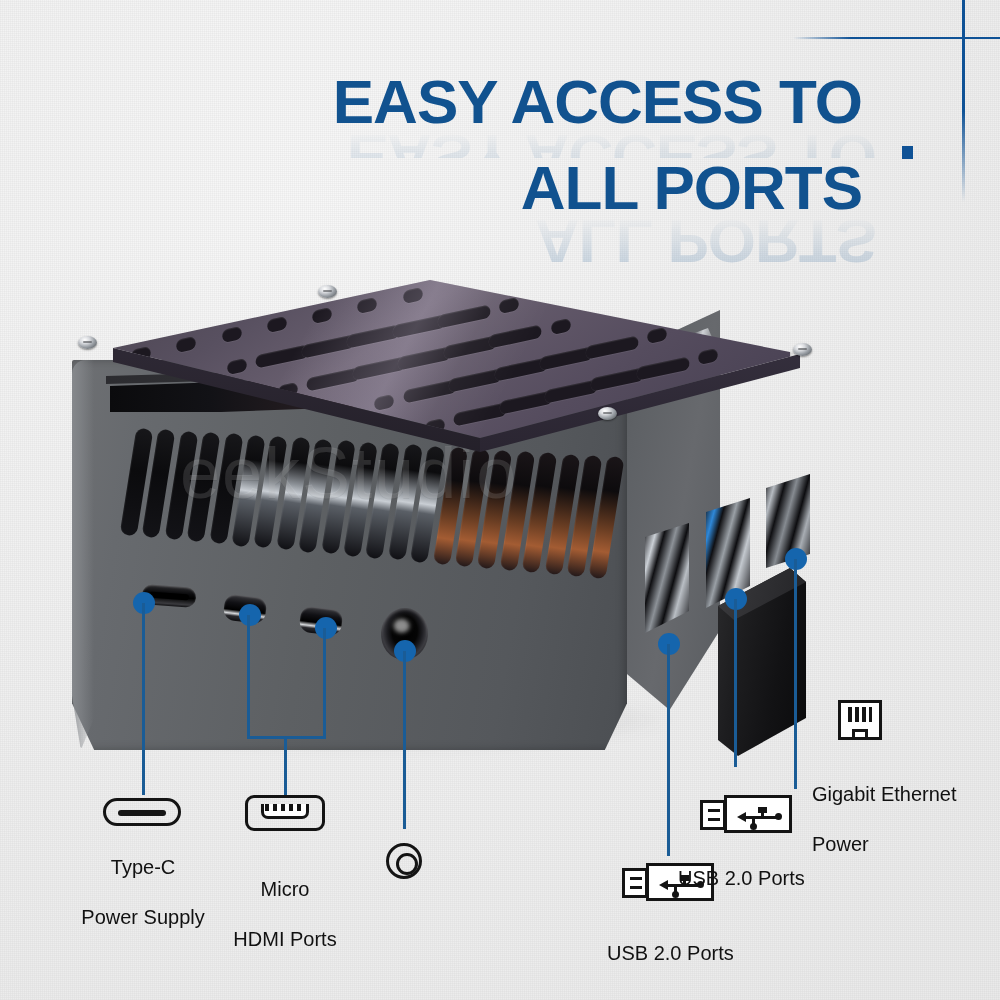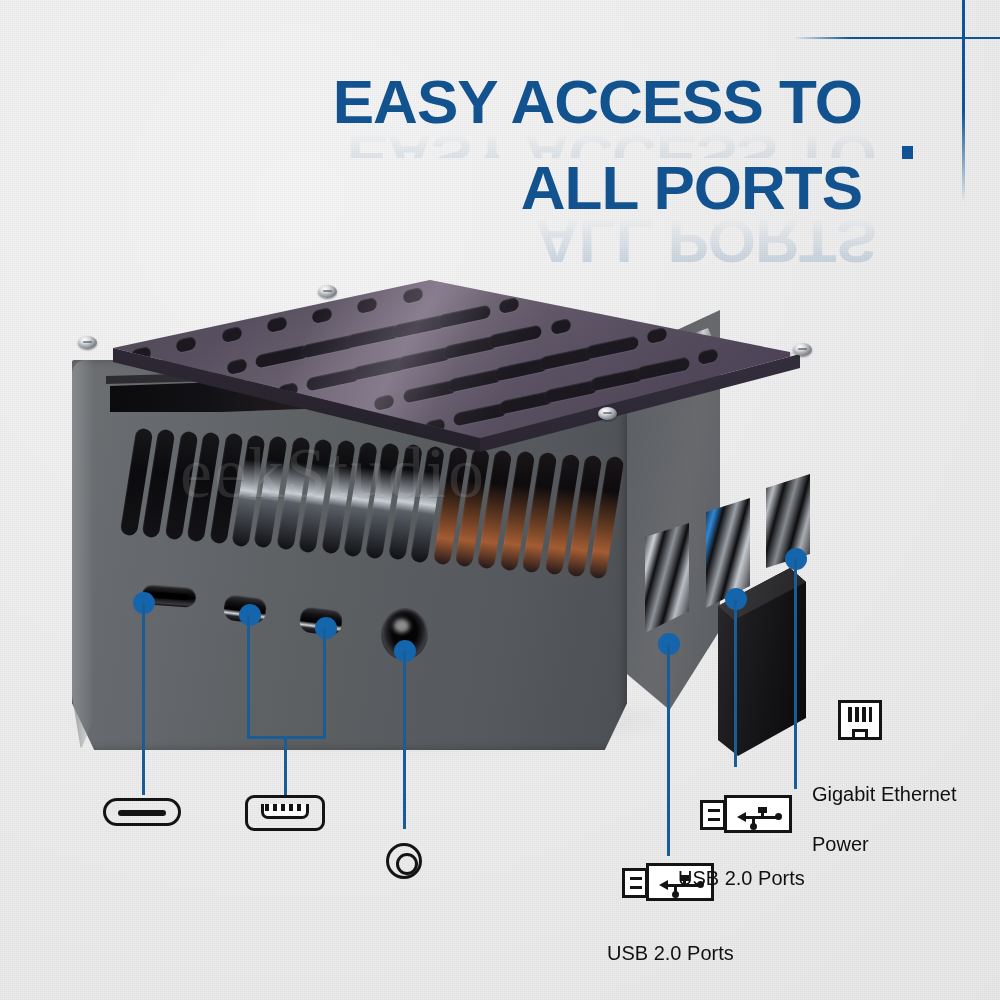--- a/index.html
+++ b/index.html
@@ -59,21 +59,21 @@
     opacity:.22;
     -webkit-mask-image:linear-gradient(to top, rgba(0,0,0,0) 10%, rgba(0,0,0,.85) 95%);
     mask-image:linear-gradient(to top, rgba(0,0,0,0) 10%, rgba(0,0,0,.85) 95%);
     margin-top:-6px;
     position:relative;
   }
   .refl-wrap{ height:26px; overflow:hidden; }
   .refl-wrap.big{ height:46px; }
 
   
-  #product{ position:absolute; left:0; top:250px; width:1000px; height:560px; z-index:2;font-family:Liberation Serif, serif; }
+  #product{ position:absolute; left:0; top:250px; width:1000px; height:560px; z-index:2; }
 
   
   #case-shadow{
     position:absolute; left:70px; top:440px; width:600px; height:60px;
     background:radial-gradient(ellipse at 50% 50%, rgba(60,60,65,.30) 0%, rgba(60,60,65,.10) 45%, rgba(0,0,0,0) 72%);
     filter:blur(6px);
   }
 
   
   #case-front{
@@ -456,30 +456,38 @@
   <div class="usb-block" id="usb-c"></div>
   <div id="eth-jack"></div>
   <div id="eth-jack-top"></div>
 </div>
 
 <div id="callouts">
 
   <div class="cdot" style="left:133px; top:592px;"></div>
   <div class="cline v" style="left:142px; top:603px; height:192px;"></div>
   <div class="ico ico-typec" style="left:103px; top:798px;"></div>
+  <div class="clabel ctr" style="left:63px; top:830px; width:160px;">
+    <span>Type-C</span><br>
+    <span>Power Supply</span>
+  </div>
 
   <div class="cdot" style="left:239px; top:604px;"></div>
   <div class="cdot" style="left:315px; top:617px;"></div>
   <div class="cline v" style="left:247px; top:615px; height:123px;"></div>
   <div class="cline v" style="left:323px; top:628px; height:110px;"></div>
   <div class="cline h" style="left:247px; top:736px; width:79px;"></div>
   <div class="cline v" style="left:284px; top:736px; height:60px;"></div>
   <div class="ico ico-hdmi" style="left:245px; top:795px;">
     <div class="tongue"></div>
     <div class="pins"></div>
+  </div>
+  <div class="clabel ctr" style="left:205px; top:852px; width:160px;">
+    <span>Micro</span><br>
+    <span>HDMI Ports</span>
   </div>
 
   <div class="cdot" style="left:394px; top:640px;"></div>
   <div class="cline v" style="left:403px; top:651px; height:178px;"></div>
   <div class="ico ico-audio" style="left:386px; top:843px;"></div>
 
   <div class="cdot" style="left:658px; top:633px;"></div>
   <div class="cline v" style="left:667px; top:644px; height:212px;"></div>
   <div class="ico ico-usb" style="left:622px; top:863px;">
     <div class="small">

